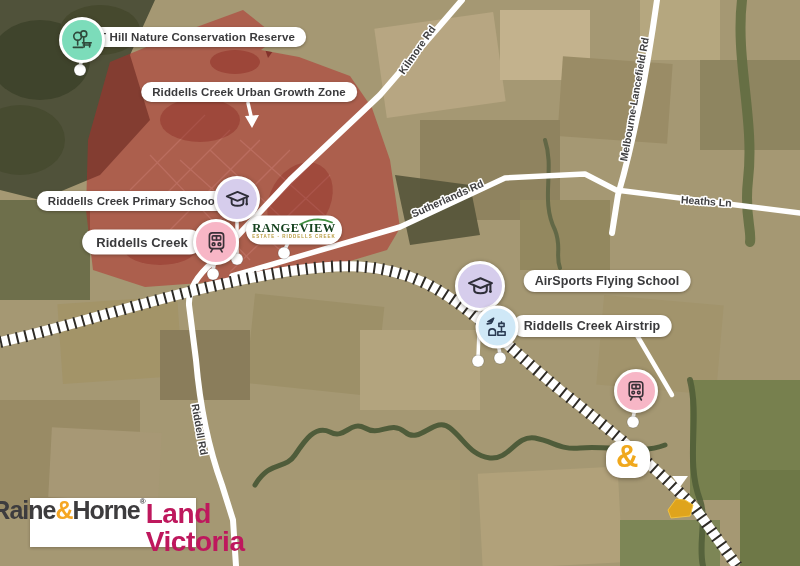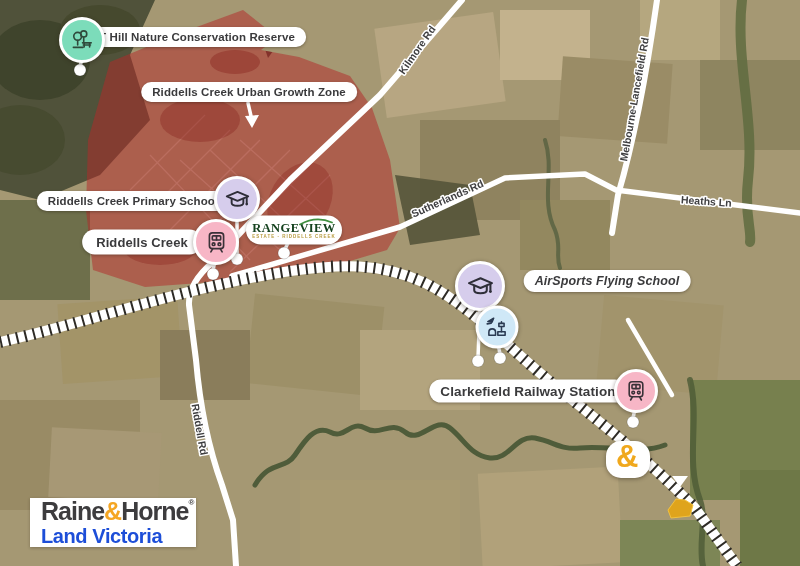--- a/index.html
+++ b/index.html
@@ -26,26 +26,26 @@
   .prop-pointer{position:absolute;left:66px;bottom:-9px;width:0;height:0;
         border-left:8px solid transparent;border-right:8px solid transparent;border-top:11px solid #fff;}
   .rangeview{position:absolute;left:294px;top:230px;transform:translate(-50%,-50%);
         background:#fff;border-radius:999px;width:96px;height:29px;display:flex;flex-direction:column;
         align-items:center;justify-content:center;box-shadow:0 1px 3px rgba(40,30,20,.4);z-index:5;}
   .rv-name{font-family:"Liberation Serif",serif;font-weight:bold;color:#15421f;
         font-size:12.5px;letter-spacing:.4px;line-height:1;}
   .rv-sub{font-size:4.5px;letter-spacing:1px;color:#b79b3e;line-height:1;margin-top:1px;font-weight:bold;}
   .rv-swoosh{position:absolute;right:9px;top:0px;}
   .rh-logo{position:absolute;left:30px;top:498px;width:166px;height:49px;background:#fff;
-        display:flex;flex-direction:column;justify-content:center;padding-left:11px;
+        display:flex;flex-direction:row;justify-content:center;padding-left:11px;
         box-sizing:border-box;z-index:6;box-shadow:0 1px 3px rgba(40,30,20,.3);}
   .rh-line1{font-size:25px;font-weight:bold;color:#3d3c3e;letter-spacing:-1px;line-height:1;}
   .rh-line1 .gold{color:#f5a623;}
   .rh-line1 sup{font-size:8px;vertical-align:top;letter-spacing:0;}
-  .rh-line2{font-size:20px;font-weight:bold;color:#1d4ed8;letter-spacing:-.4px;line-height:1;margin-top:2px;}
+  .rh-line2{font-size:28px;font-weight:bold;color:#be185d;letter-spacing:-.4px;line-height:1;margin-top:2px;}
 </style>
 </head>
 <body>
 
 <div class="stage">
 
   <svg class="base" width="800" height="566" viewBox="0 0 800 566">
     <defs>
       <clipPath id="zoneClip">
         <polygon points="110,62 183,32 243,10 277,37 261,50 299,57 350,76 372,108 390,160 400,228 387,250 340,264 270,273 200,283 145,287 93,270 86,210 88,140"></polygon>
@@ -164,24 +164,24 @@
   </svg>
 
   <div class="pill" style="left:197px;top:37px;">T Hill Nature Conservation Reserve</div>
 
   <div class="pill" style="left:249px;top:92px;text-align:right;">Riddells Creek Urban Growth Zone</div>
 
   <div class="pill" style="left:133px;top:201px;">Riddells Creek Primary School</div>
 
   <div class="pill lg" style="left:142px;top:242px;">Riddells Creek</div>
 
-  <div class="pill md" style="left:607px;top:281px;font-style:italic;">AirSports Flying School</div>
-
-
-  <div class="pill md2" style="left:528px;top:391px;">Clarkefield Railway Station</div>
+  <div class="pill md" style="left:607px;top:281px;">AirSports Flying School</div>
+
+  <div class="pill md" style="left:592px;top:326px;">Riddells Creek Airstrip</div>
+
 
   <div class="marker" style="left:82px;top:40px;width:40px;height:40px;background:#7cdcba;">
     <svg width="26" height="26" viewBox="0 0 24 24" fill="none" stroke="#2f4a3c" stroke-width="1.5" stroke-linecap="round" stroke-linejoin="round">
       <circle cx="8" cy="8.6" r="3.6"></circle>
         <path d="M8,12.2 V16.6"></path>
       <circle cx="13.6" cy="6.4" r="2.8"></circle>
         <path d="M13.6,9.2 V13.4"></path>
       <path d="M12.5,14.6 h8 M14,14.6 V18.4 M19,14.6 V18.4 M13.2,16.6 h6.6"></path>
       <path d="M4,18.8 h9"></path>
     </svg>

